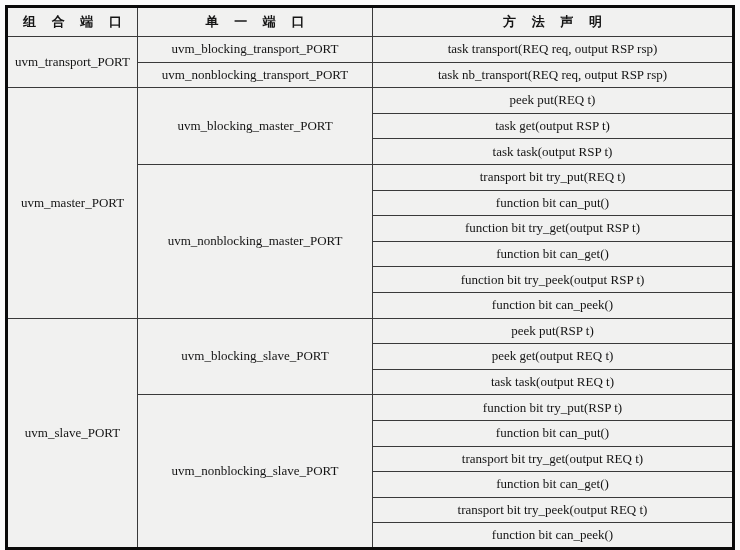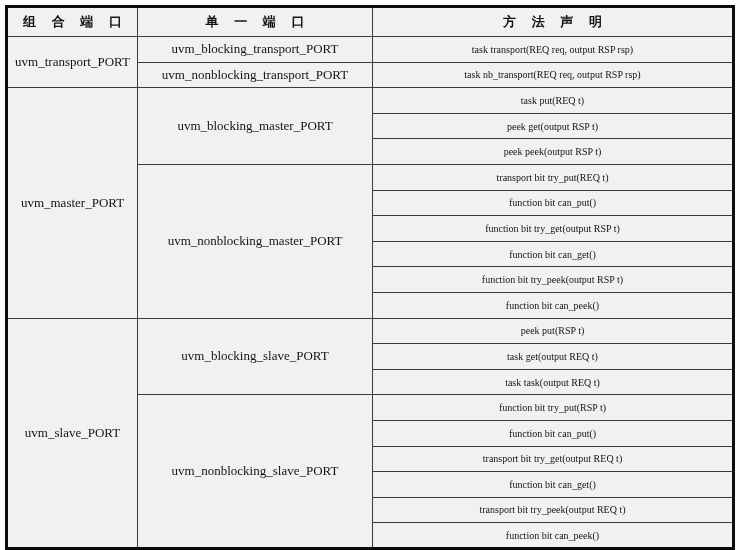--- a/index.html
+++ b/index.html
@@ -30,21 +30,21 @@
     border: 3px solid #0a0a0a;
   }
   col.c1 { width: 131px; }
   col.c2 { width: 235px; }
   col.c3 { width: auto; }
   th, td {
     border: 1px solid #3a3a3a;
     text-align: center;
     vertical-align: middle;
     color: #141414;
-    font-size: 10px;
+    font-size: 13px;
     padding: 2px 4px;
     overflow: hidden;
     white-space: nowrap;
   }
   thead th {
     font-family: "Liberation Sans", "DejaVu Sans", sans-serif;
     font-weight: bold;
     font-size: 13px;
     letter-spacing: 6px;
     text-indent: 6px;
@@ -80,27 +80,27 @@
         <td class="method">task transport(REQ req, output RSP rsp)</td>
       </tr>
       <tr>
         <td class="single">uvm_nonblocking_transport_PORT</td>
         <td class="method">task nb_transport(REQ req, output RSP rsp)</td>
       </tr>
 
       <tr>
         <td rowspan="9" class="composite">uvm_master_PORT</td>
         <td rowspan="3" class="single">uvm_blocking_master_PORT</td>
-        <td class="method">task put(REQ t)</td>
+        <td class="method">peek put(REQ t)</td>
       </tr>
       <tr>
-        <td class="method">peek get(output RSP t)</td>
+        <td class="method">task get(output RSP t)</td>
       </tr>
       <tr>
-        <td class="method">peek peek(output RSP t)</td>
+        <td class="method">task task(output RSP t)</td>
       </tr>
       <tr>
         <td rowspan="6" class="single">uvm_nonblocking_master_PORT</td>
         <td class="method">transport bit try_put(REQ t)</td>
       </tr>
       <tr>
         <td class="method">function bit can_put()</td>
       </tr>
       <tr>
         <td class="method">function bit try_get(output RSP t)</td>
@@ -114,21 +114,21 @@
       <tr>
         <td class="method">function bit can_peek()</td>
       </tr>
 
       <tr>
         <td rowspan="9" class="composite">uvm_slave_PORT</td>
         <td rowspan="3" class="single">uvm_blocking_slave_PORT</td>
         <td class="method">peek put(RSP t)</td>
       </tr>
       <tr>
-        <td class="method">task get(output REQ t)</td>
+        <td class="method">peek get(output REQ t)</td>
       </tr>
       <tr>
         <td class="method">task task(output REQ t)</td>
       </tr>
       <tr>
         <td rowspan="6" class="single">uvm_nonblocking_slave_PORT</td>
         <td class="method">function bit try_put(RSP t)</td>
       </tr>
       <tr>
         <td class="method">function bit can_put()</td>

